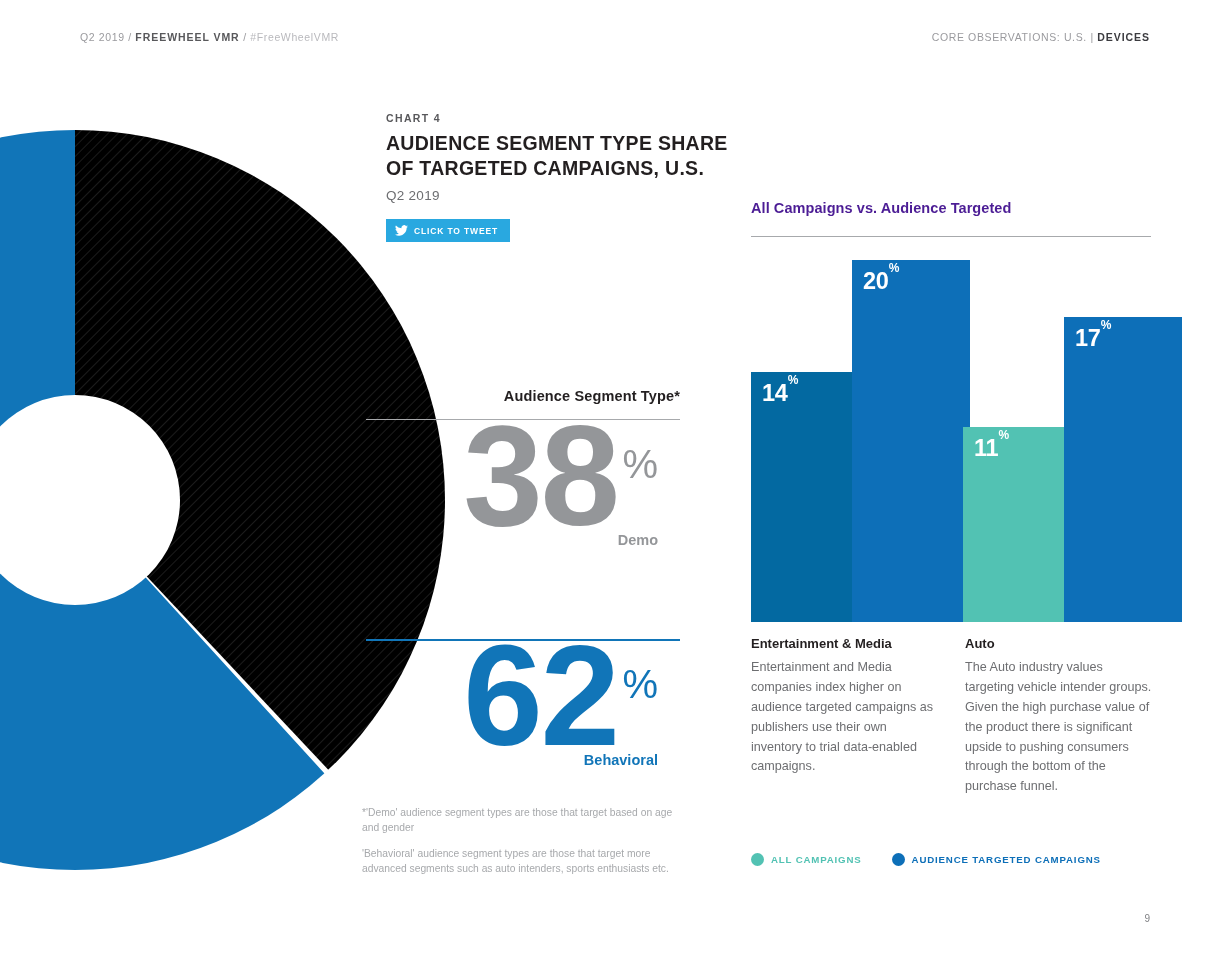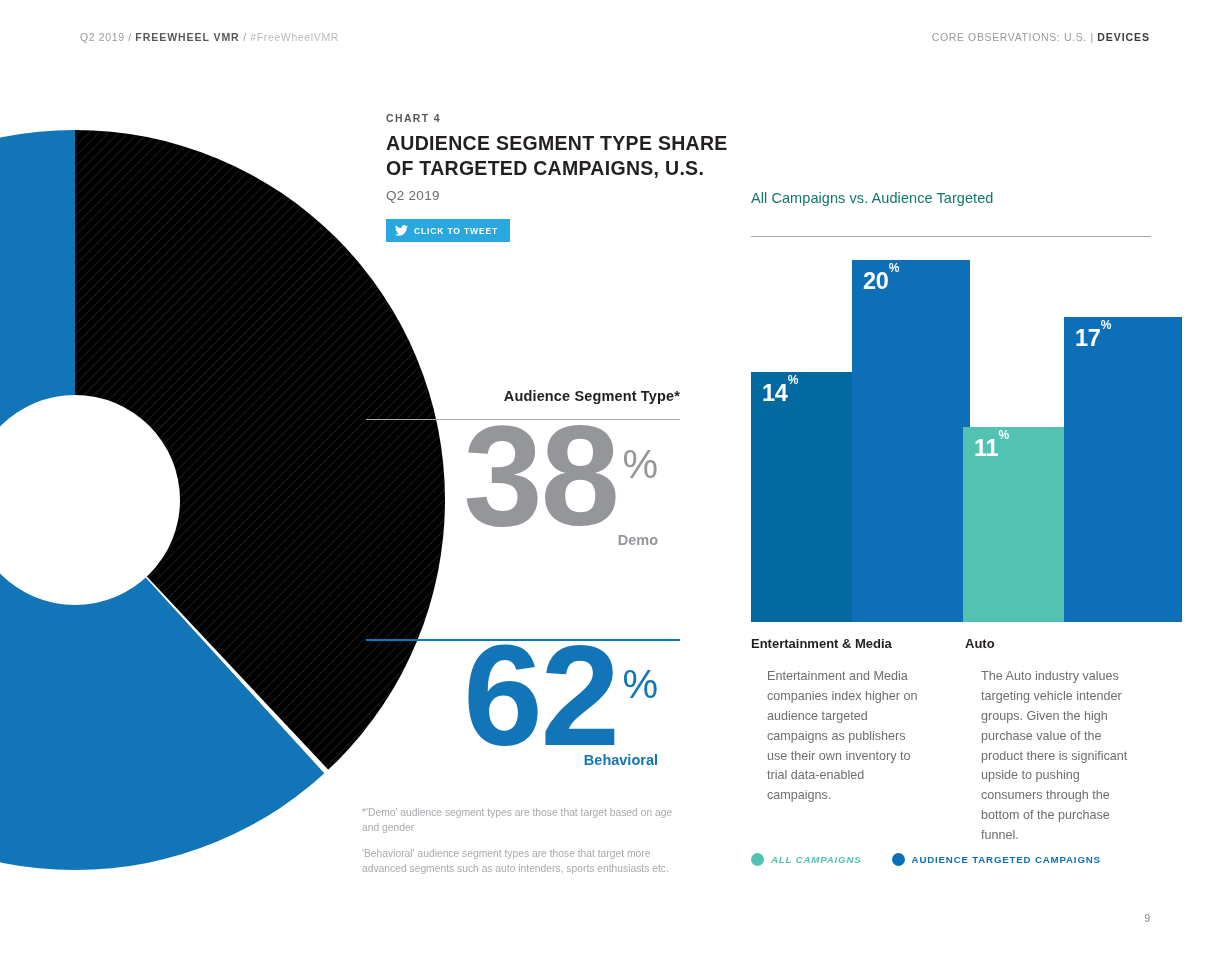--- a/index.html
+++ b/index.html
@@ -63,38 +63,38 @@
   .statlab { position: absolute; right: 22px; top: 104px; font-size: 14.5px; font-weight: 700; }
   .demo .bignum, .demo .pct, .demo .statlab { color: #949699; }
   .behav .bignum, .behav .pct, .behav .statlab { color: #1175b8; }
 
   
   .fnotes { position: absolute; left: 362px; top: 806px; width: 322px; }
   .fnote { font-size: 10.3px; line-height: 1.45; color: #a7a9ac; margin-bottom: 11px; }
 
   
   .panel-title {
-    position: absolute; left: 751px; top: 190px;
-    font-size: 14.5px; font-weight: 400; color: #0f766e; letter-spacing: .005em;
+    position: absolute; left: 751px; top: 200px;
+    font-size: 14.5px; font-weight: 700; color: #4c1d95; letter-spacing: .005em;
   }
   .panel-rule { position: absolute; left: 751px; top: 236px; width: 400px; height: 1px; background: #a7a9ac; }
 
   #bars { position: absolute; left: 751px; top: 250px; width: 400px; height: 372px; }
   .bar { position: absolute; bottom: 0; width: 85px; padding-left: 33px; }
   .bar .lab {
     position: absolute; top: 10px; left: 11px; color: #fff;
     font-size: 23.5px; font-weight: 700; line-height: 1; letter-spacing: -.01em;
   }
   .bar .lab sup { font-size: 12px; font-weight: 700; top: -.72em; position: relative; }
 
   .captions { position: absolute; top: 636px; left: 751px; width: 400px; }
   .cap { position: absolute; width: 188px; }
   .cap.a { left: 0; } .cap.b { left: 214px; }
   .cap h4 { margin: 0 0 7px 0; font-size: 13px; font-weight: 700; color: #231f20; }
-  .cap p { margin: 16px; font-size: 12.6px; line-height: 1.58; color: #6d6e71; }
+  .cap p { margin: 0; font-size: 12.6px; line-height: 1.58; color: #6d6e71; }
 
   .legend { position: absolute; left: 751px; top: 853px; display: flex; gap: 30px; align-items: center; }
   .lg { display: flex; align-items: center; gap: 7px; }
   .dot { width: 13px; height: 13px; border-radius: 50%; display: block; }
   .lgtxt { font-size: 9.7px; font-weight: 700; letter-spacing: .085em; }
 
   .pageno { position: absolute; right: 80px; top: 913px; font-size: 10px; color: #808285; }
 </style>
 </head>
 <body>
@@ -193,21 +193,21 @@
   </div>
   <div class="cap b">
     <h4>Auto</h4>
     <p>The Auto industry values targeting vehicle intender groups. Given the high purchase value of the product there is significant upside to pushing consumers through the bottom of the purchase funnel.</p>
   </div>
 </div>
 
 <div class="legend">
   <div class="lg">
     <span class="dot" style="background:#52c2b3;"></span>
-    <span class="lgtxt" style="color:#52c2b3;font-style:italic;">ALL CAMPAIGNS</span>
+    <span class="lgtxt" style="color:#52c2b3;">ALL CAMPAIGNS</span>
   </div>
   <div class="lg">
     <span class="dot" style="background:#0d6fb8;"></span>
     <span class="lgtxt" style="color:#0d6fb8;">AUDIENCE TARGETED CAMPAIGNS</span>
   </div>
 </div>
 
 <div class="pageno">9</div>
 
 </body></html>

